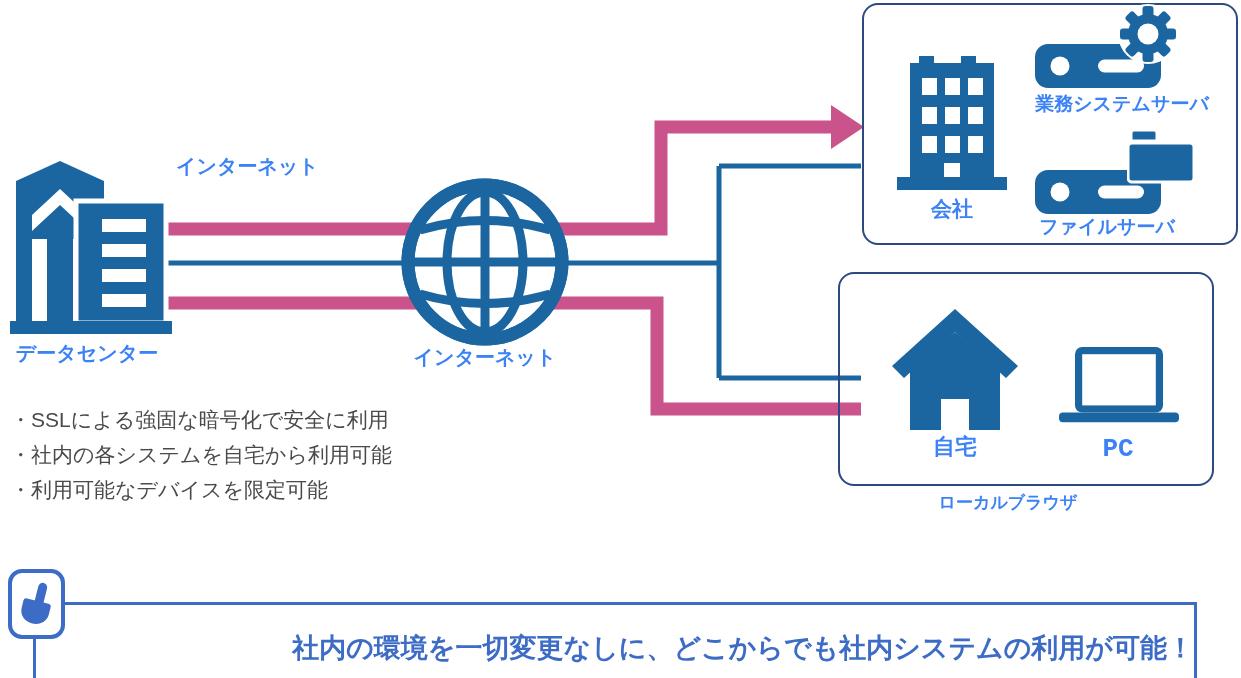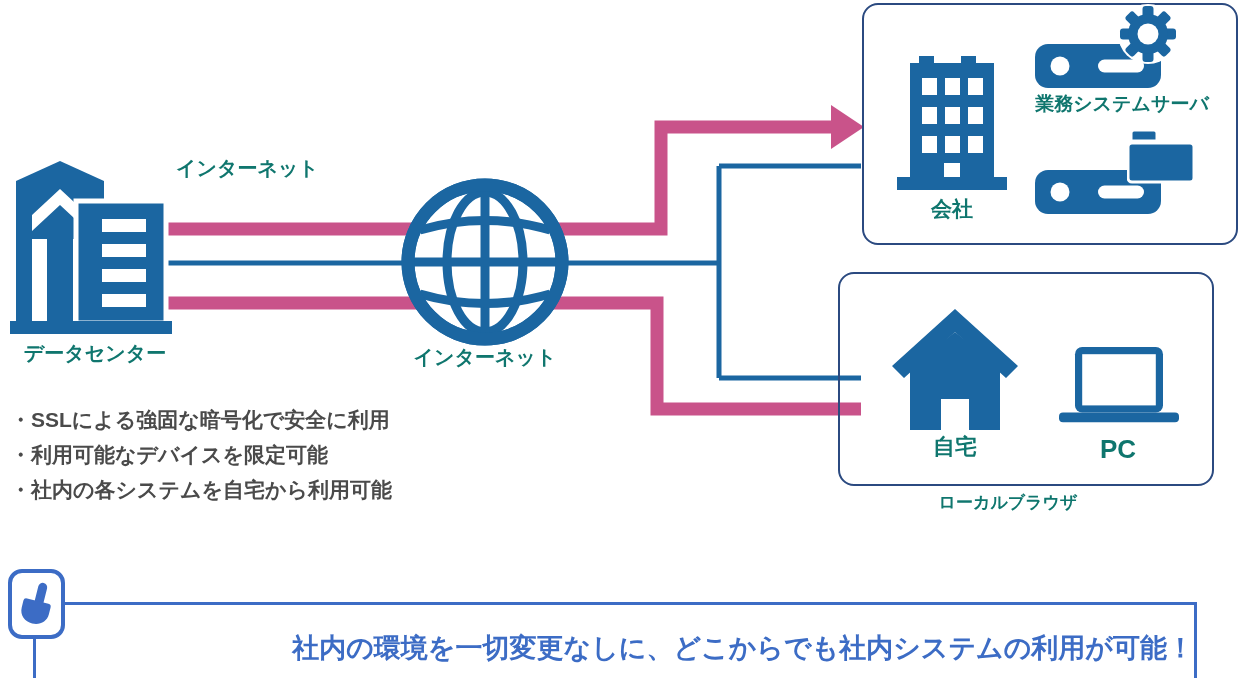--- a/index.html
+++ b/index.html
@@ -2,25 +2,25 @@
 <html><head>
 <meta charset="utf-8">
 <style>
   html,body{margin:0;padding:0;background:#fff;}
   .canvas{
     position:relative;width:1241px;height:678px;background:#ffffff;
     font-family:"Liberation Sans","DejaVu Sans",sans-serif;overflow:hidden;
   }
   .abs{position:absolute;}
   svg{display:block;}
-  .label{color:#0f766e;font-weight:bold;text-align:center;}
+  .label{color:#3b82f6;font-weight:bold;text-align:center;font-family:Liberation Mono, monospace;}
   .node-box{
     position:absolute;border:2.5px solid #2b4a80;border-radius:16px;background:transparent;
   }
-  .bullet{color:#4a4a4a;font-weight:bold;font-size:21px;line-height:35px;white-space:nowrap;}
+  .bullet{color:#4a4a4a;font-weight:normal;font-size:21px;line-height:35px;white-space:nowrap;}
   .banner-box{
     position:absolute;left:33px;top:602px;width:1164px;height:91px;
     border:3px solid #3c6cc5;box-sizing:border-box;
     display:flex;align-items:center;justify-content:flex-end;
   }
   .banner-text{color:#3c6cc5;font-weight:bold;font-size:27px;white-space:nowrap;}
   .finger-badge{
     position:absolute;left:8px;top:569px;width:57px;height:70px;background:#fff;
     border:4px solid #3c6cc5;border-radius:14px;box-sizing:border-box;
     display:flex;align-items:center;justify-content:center;
@@ -55,21 +55,21 @@
       <rect x="66" y="48" width="90" height="122" fill="#1b66a1" stroke="#ffffff" stroke-width="5"></rect>
       <g fill="#ffffff">
         <rect x="92" y="66" width="44" height="13"></rect>
         <rect x="92" y="91" width="44" height="13"></rect>
         <rect x="92" y="116" width="44" height="13"></rect>
         <rect x="92" y="141" width="44" height="13"></rect>
       </g>
       <rect x="0" y="168" width="162" height="13" fill="#1b66a1"></rect>
     </svg>
   </span>
-  <div class="abs label" style="left:20px;top:340px;width:150px;font-size:20px;">データセンター</div>
+  <div class="abs label" style="left:12px;top:340px;width:150px;font-size:20px;">データセンター</div>
 
   <div class="abs label" style="left:176px;top:156px;width:170px;font-size:20px;line-height:24px;text-align:left;">
     <div>インターネット</div>
   </div>
 
   <span class="abs" style="left:401px;top:178px;">
     <svg width="168" height="168" viewBox="0 0 168 168">
       <circle cx="84" cy="84" r="77" fill="#ffffff" stroke="#1b66a1" stroke-width="13"></circle>
       <g fill="none" stroke="#1b66a1" stroke-width="9">
         <ellipse cx="84" cy="84" rx="38" ry="70"></ellipse>
@@ -138,20 +138,21 @@
       </svg>
     </span>
     <span class="abs" style="left:263px;top:123px;">
       <svg width="70" height="56" viewBox="0 0 70 56">
         <g fill="#1b66a1" stroke="#ffffff" stroke-width="3">
           <path d="M7,2 h20 a3,3 0 0 1 3,3 v8 h-26 v-8 a3,3 0 0 1 3,-3 z"></path>
           <rect x="1" y="15" width="66" height="39" rx="4"></rect>
         </g>
       </svg>
     </span>
+    <div class="abs label" style="left:158px;top:209px;width:170px;font-size:19px;white-space:nowrap;">ファイルサーバ</div>
   </div>
 
   <div class="node-box" style="left:830px;top:272px;width:376px;height:214px;box-sizing:border-box;margin-left:8px;">
     <span class="abs" style="left:46px;top:28px;">
       <svg width="138" height="128" viewBox="0 0 138 128">
         <g fill="#1b66a1">
           <polygon points="6,64 69,7 132,64 120,76 69,30 18,76"></polygon>
           <path d="M24,66 L69,30 L114,66 V128 H83 V97 H55 V128 H24 Z"></path>
         </g>
       </svg>
@@ -163,22 +164,22 @@
         <rect x="29" y="9" width="92" height="64" fill="#ffffff"></rect>
         <rect x="0" y="82" width="150" height="12" rx="5" fill="#1b66a1"></rect>
       </svg>
     </span>
     <div class="abs label" style="left:228px;top:160px;width:100px;font-size:26px;">PC</div>
   </div>
   <div class="abs label" style="left:908px;top:491px;width:200px;font-size:17px;text-align:center;">ローカルブラウザ</div>
 
   <div class="abs" style="left:10px;top:402px;">
     <div class="bullet">・SSLによる強固な暗号化で安全に利用</div>
+    <div class="bullet">・社内の各システムを自宅から利用可能</div>
     <div class="bullet">・利用可能なデバイスを限定可能</div>
-    <div class="bullet">・社内の各システムを自宅から利用可能</div>
   </div>
 
   <div class="banner-box">
     <span class="banner-text">社内の環境を一切変更なしに、どこからでも社内システムの利用が可能！</span>
   </div>
   <div class="finger-badge">
     <span>
       <svg width="36" height="46" viewBox="0 0 36 46">
         <g fill="#3c6cc5" transform="rotate(14 18 23)">
           <rect x="15" y="1" width="9" height="24" rx="4.5"></rect>

